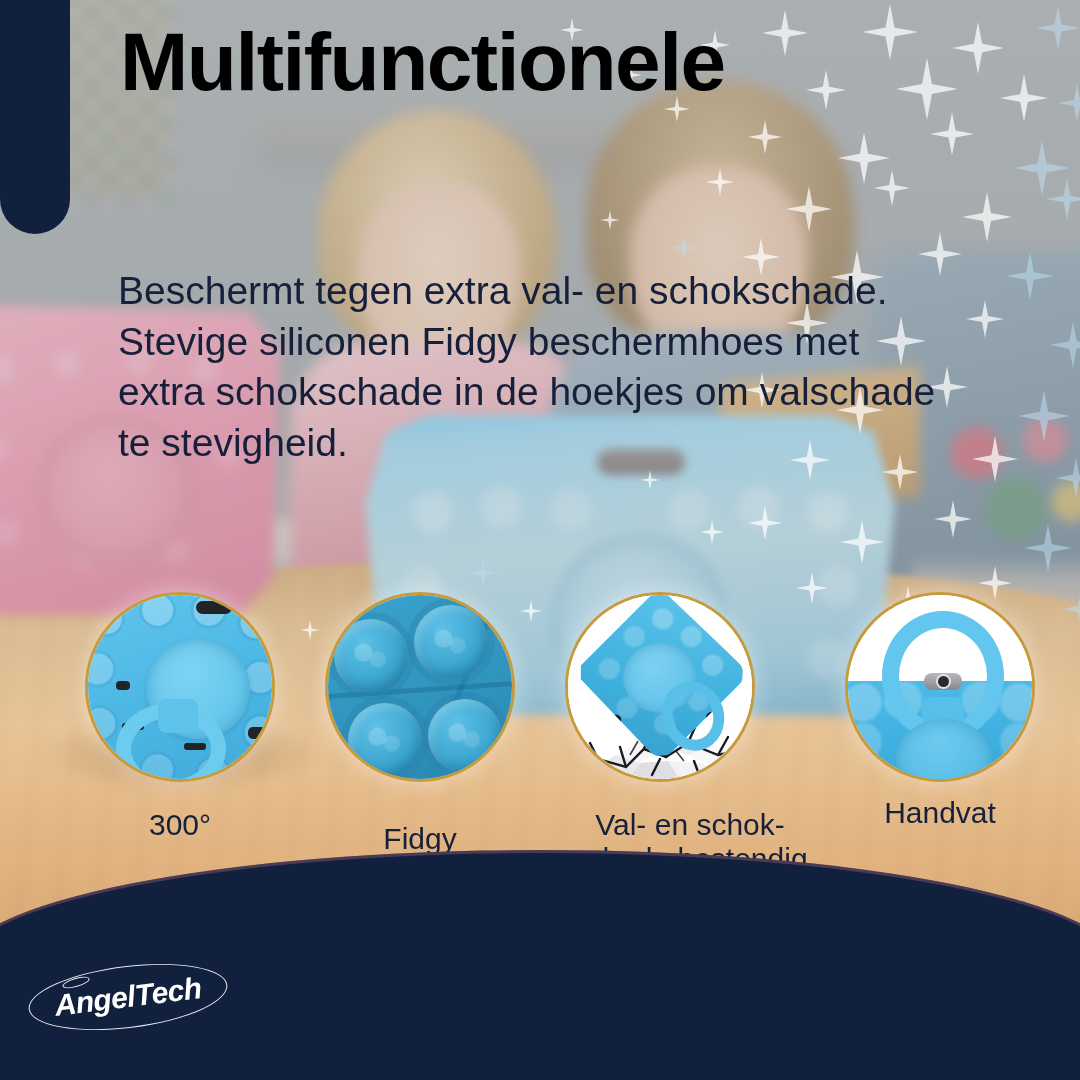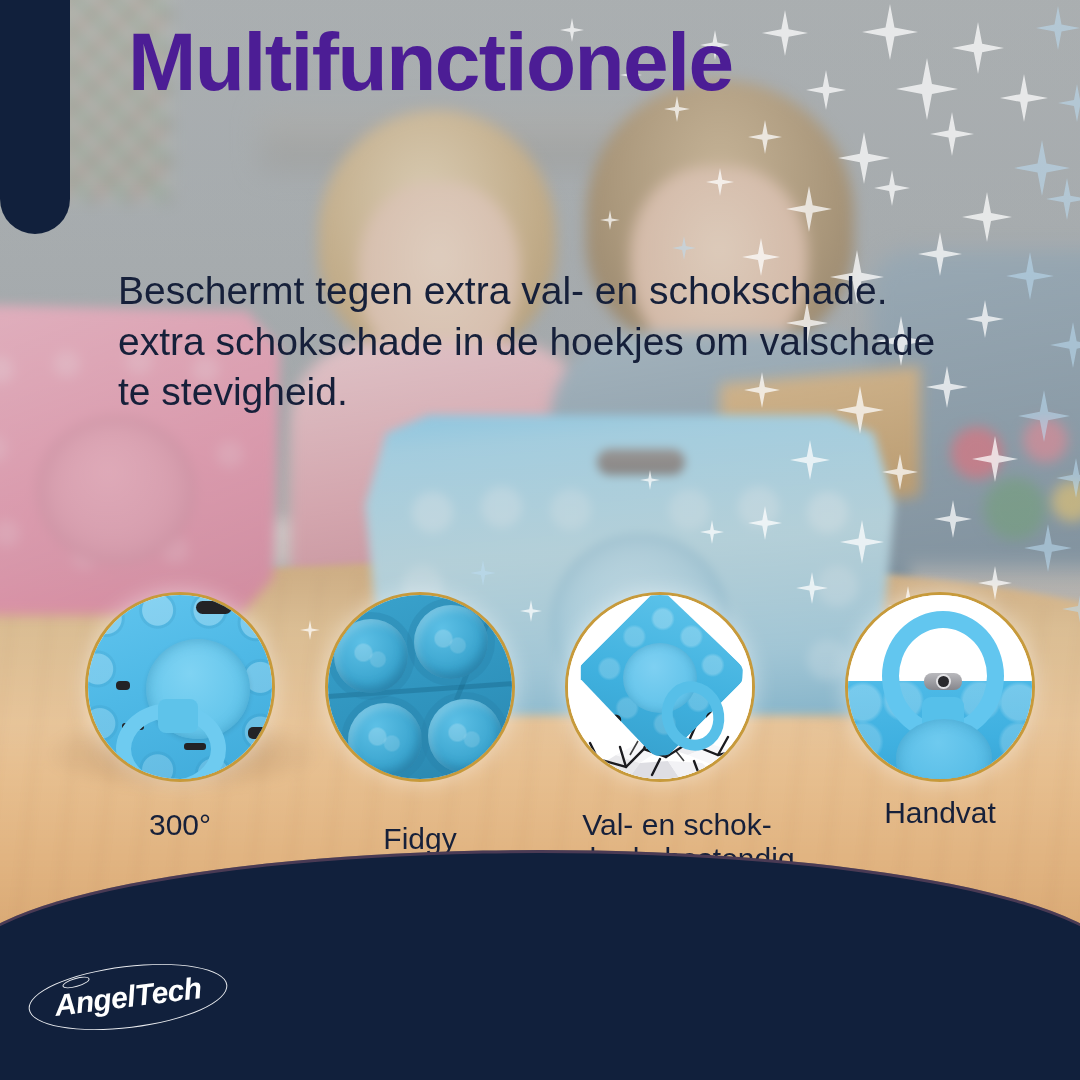--- a/index.html
+++ b/index.html
@@ -209,22 +209,22 @@
   }
   .bottom-band-rim {
     position:absolute; left:-40px; right:-40px; bottom:0; height:230px;
     border-radius:52% 52% 0 0 / 120px 120px 0 0;
     box-shadow: inset 0 3px 0 0 rgba(180,110,130,.35);
     pointer-events:none;
   }
 
   
   .title {
-    position:absolute; left:128px; top:22px; width:900px;
-    color:#4c1d95; font-weight:bold; font-size:82px; line-height:.98;
+    position:absolute; left:120px; top:22px; width:900px;
+    color:#000000; font-weight:bold; font-size:82px; line-height:.98;
     letter-spacing:-1.5px;
   }
   .title .l2 { display:block; }
 
   .body-copy {
     position:absolute; left:118px; top:266px; width:930px;
     color:#16203a; font-size:39px; line-height:1.30; font-weight:400;
   }
 
   
@@ -513,20 +513,21 @@
     </div>
 
   <div class="corner-tab"></div>
 
   <h1 class="title">
     <span>Multifunctionele</span>
   </h1>
 
   <div class="body-copy">
     <div>Beschermt tegen extra val- en schokschade.</div>
+    <div>Stevige siliconen Fidgy beschermhoes met</div>
     <div>extra schokschade in de hoekjes om valschade</div>
     <div>te stevigheid.</div>
   </div>
 
   <div class="feature">
     <div class="circle" style="left:85px; top:592px;">
       <div class="c1-case">
           <div class="c1-pops"></div>
         </div>
       <div class="c1-cam"></div>
@@ -581,21 +582,21 @@
       </div>
       <div class="c3-case">
         <div class="c3-pops"></div>
         <div class="c3-dot1"></div>
           <div class="c3-dot2"></div>
           <div class="c3-dot3"></div>
       </div>
       <div class="c3-plate"></div>
       <div class="c3-ring"></div>
     </div>
-    <div class="caption" style="left:527px; width:300px; top:808px;">
+    <div class="caption" style="left:540px; width:300px; top:808px;">
       <div>Val- en schok-</div>
       <div>schade bestendig</div>
     </div>
   </div>
 
   <div class="feature">
     <div class="circle" style="left:845px; top:592px;">
       <div class="c4-top"></div>
       <div class="c4-bot"></div>
       <div class="c4-pops"></div>

